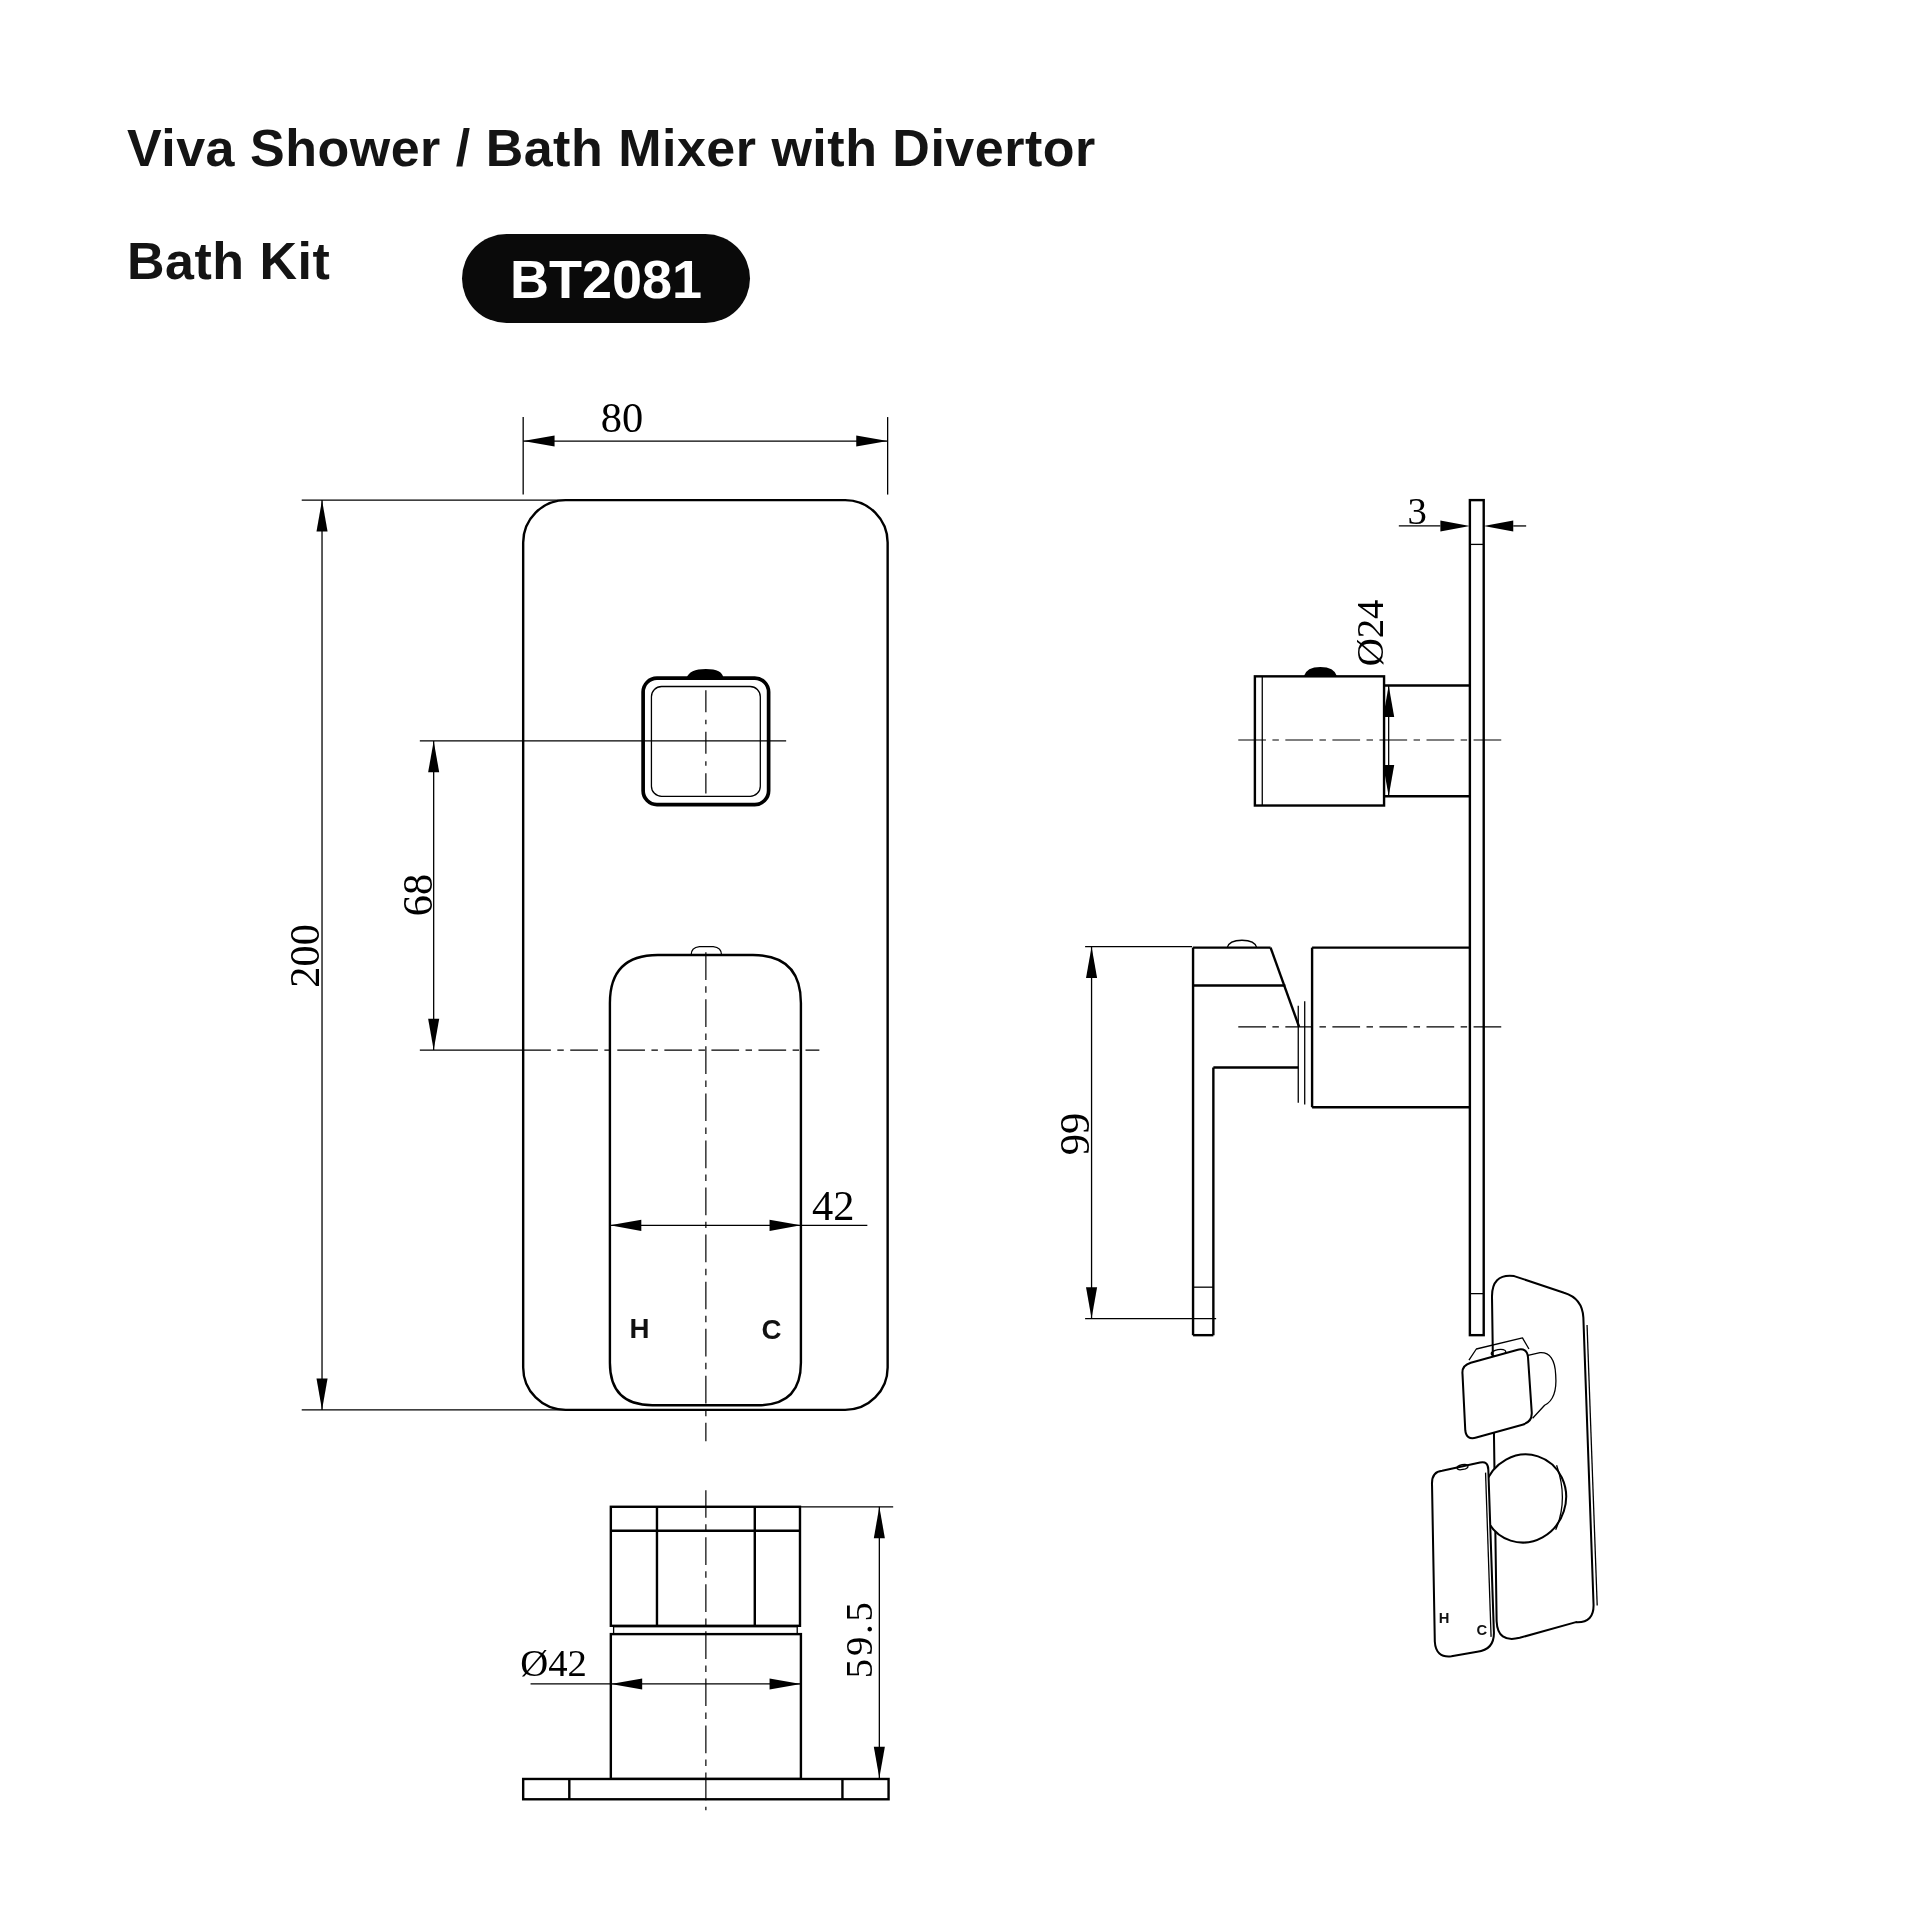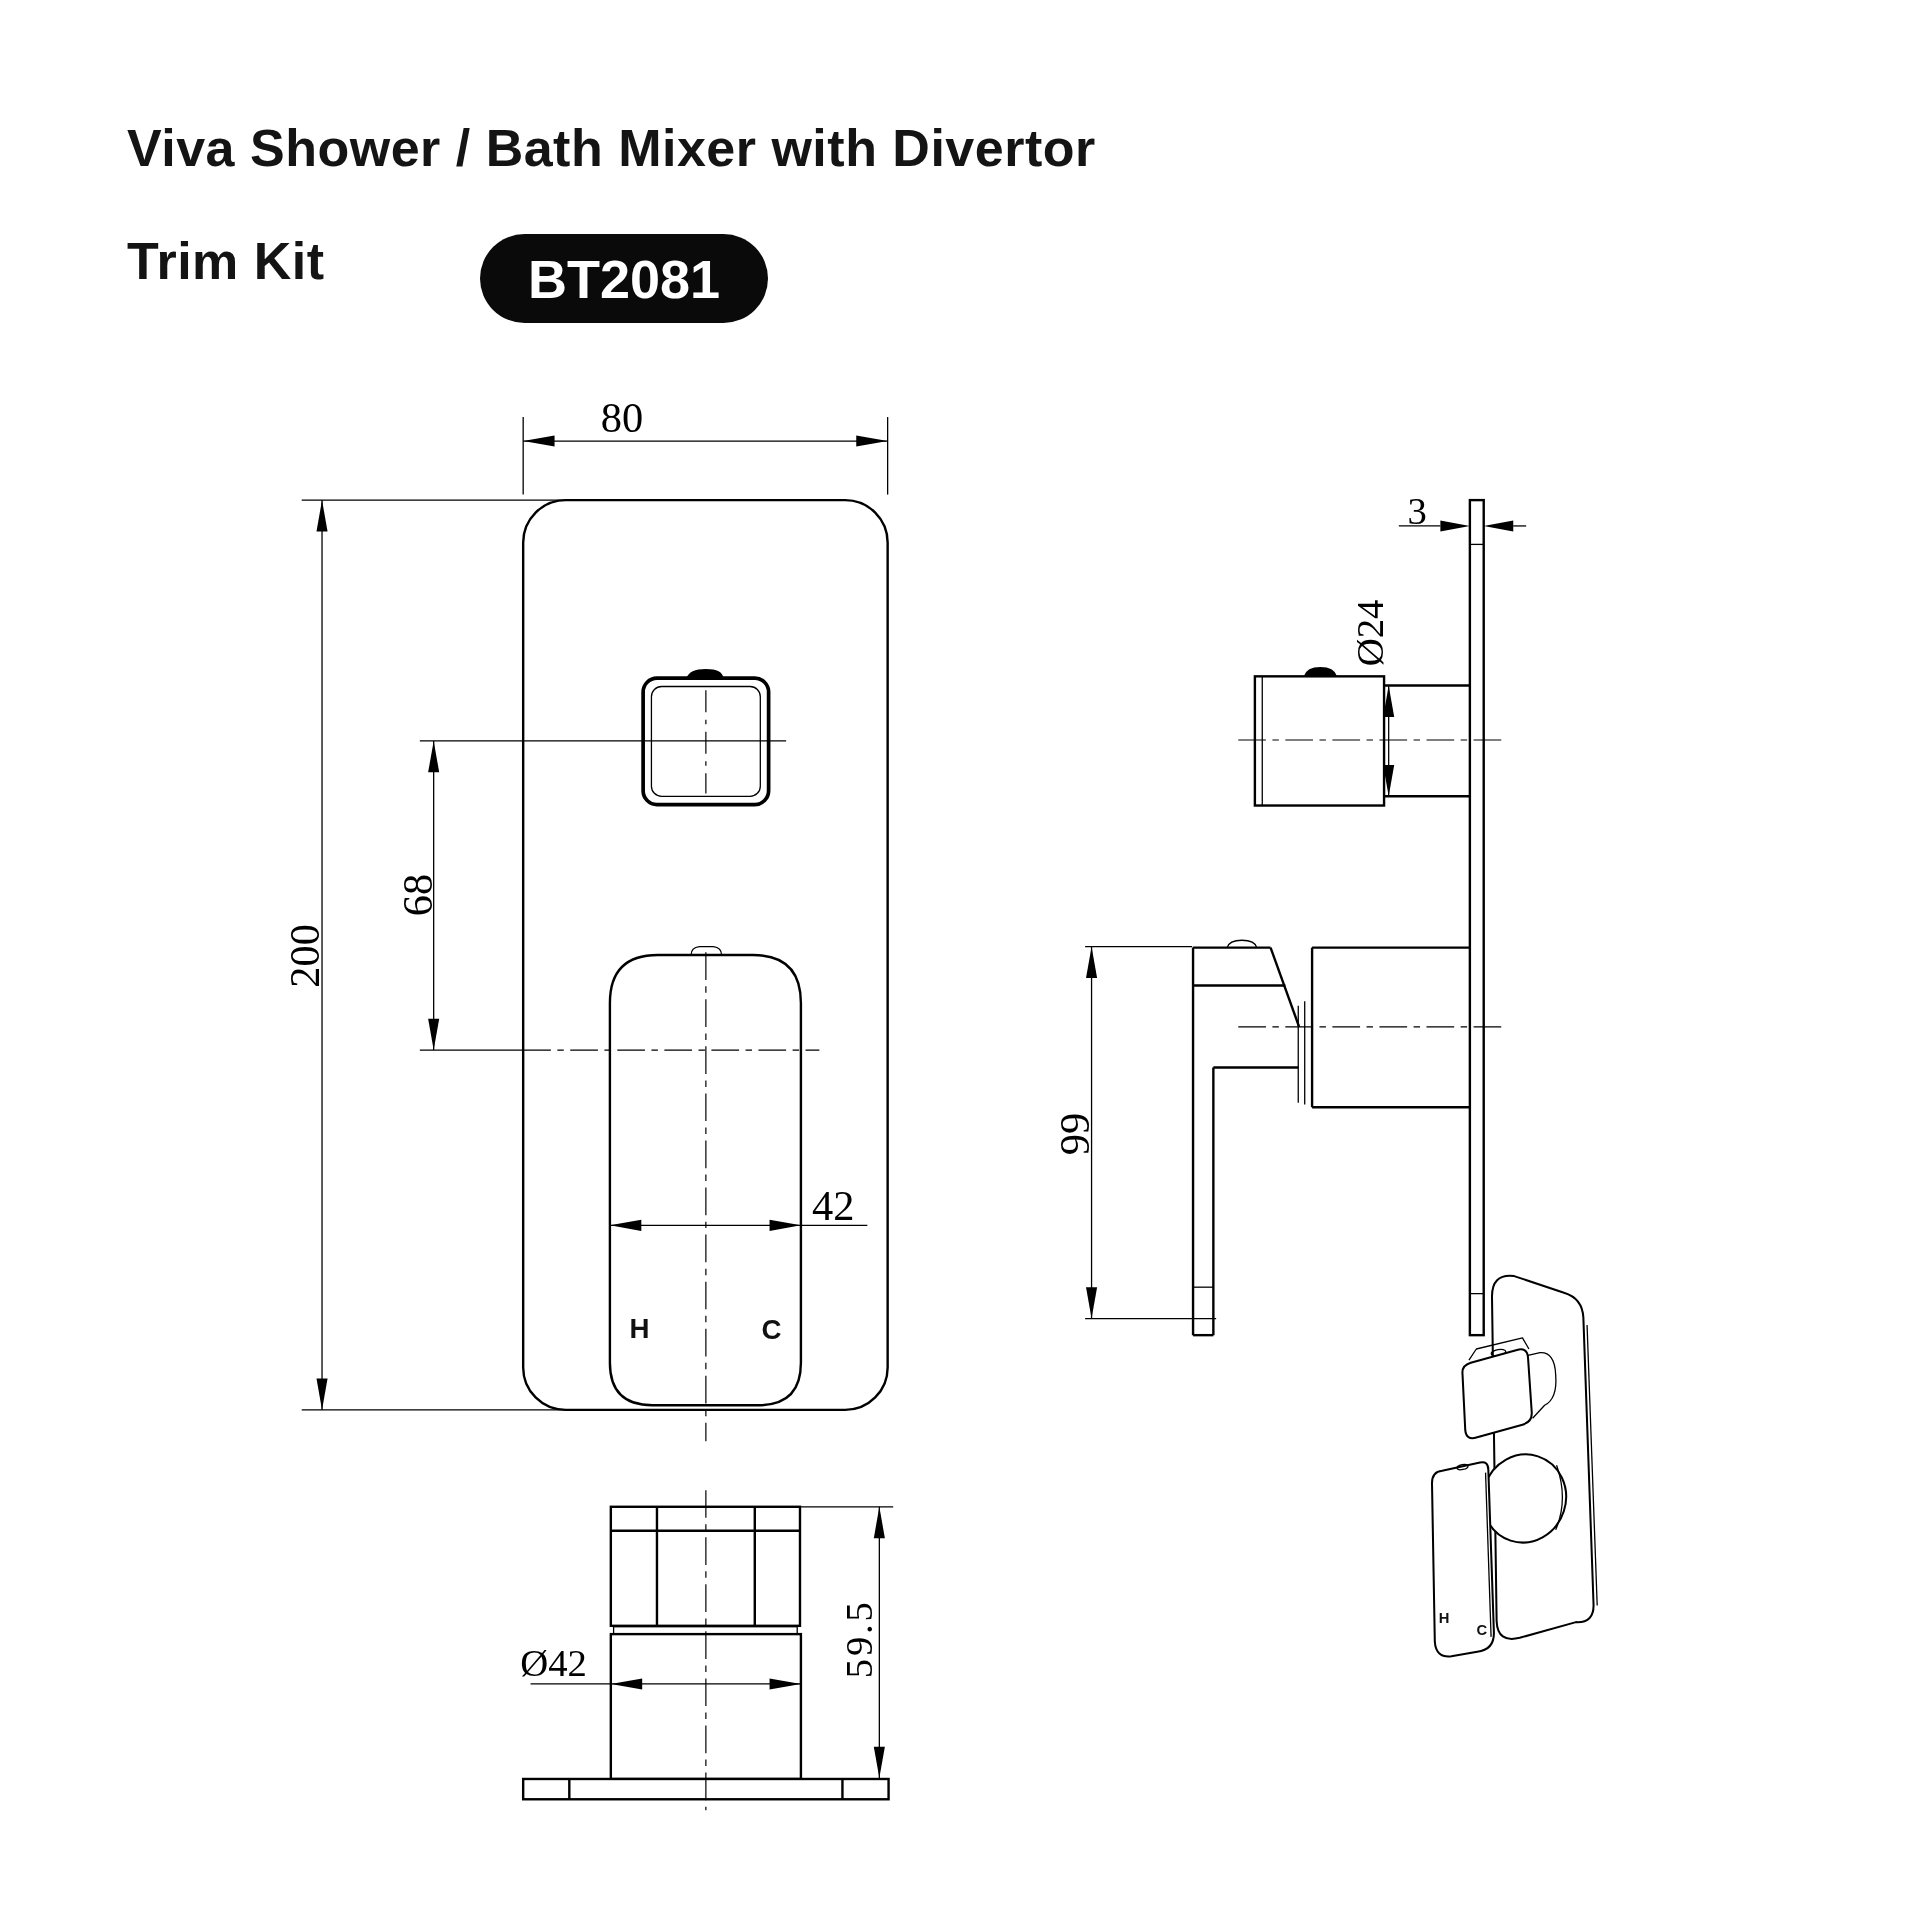--- a/index.html
+++ b/index.html
@@ -2,41 +2,41 @@
 <html style="font-size:14.8px"><head>
 <meta charset="utf-8">
 <style>
   html,body{margin:0;padding:0;background:#ffffff;}
   .canvas{position:relative;width:1922px;height:1922px;background:#ffffff;overflow:hidden;
           font-family:"Liberation Sans",sans-serif;}
   .title-line{position:absolute;left:127px;color:#141414;font-weight:600;font-size:52px;
               letter-spacing:0.5px;white-space:nowrap;}
   .t1{top:118px;}
   .t2{top:231px;}
-  .model-badge{position:absolute;left:480px;top:234px;height:89px;padding:0 48px;
+  .model-badge{position:absolute;left:462px;top:234px;height:89px;padding:0 48px;
                background:#0a0a0a;color:#ffffff;border-radius:52px;display:flex;
                align-items:center;justify-content:center;font-size:54px;font-weight:600;}
   svg{position:absolute;left:0;top:0;}
   .obj{fill:none;stroke:#000;stroke-width:2.6px;}
   .objw{fill:#fff;stroke:#000;stroke-width:2.6px;}
   .thin{fill:none;stroke:#000;stroke-width:1.4px;}
   .cl{fill:none;stroke:#000;stroke-width:1.3px;stroke-dasharray:30 7 7 7;}
   .arr{fill:#000;stroke:none;}
   .dimtxt{font-family:"Liberation Serif","DejaVu Serif",serif;font-size:46px;fill:#000;}
   .dimtxt-sm{font-family:"Liberation Serif","DejaVu Serif",serif;font-size:42px;fill:#000;}
   .hc{font-family:"Liberation Sans",sans-serif;font-size:30px;font-weight:bold;fill:#111;}
   .hc-sm{font-family:"Liberation Sans",sans-serif;font-size:16px;font-weight:bold;fill:#111;}
 </style>
 </head>
 <body>
 
 <div class="canvas">
 
   <div class="title-line t1">Viva Shower / Bath Mixer with Divertor</div>
-  <div class="title-line t2">Trim Kit</div>
+  <div class="title-line t2">Bath Kit</div>
   <div class="model-badge">BT2081</div>
 
   <svg width="1922" height="1922" viewBox="0 0 2083 2083">
 
     <g>
 
       <rect class="objw" x="567" y="542" width="395" height="986" rx="46"></rect>
 
       <path class="arr" d="M744,735 Q747,725 765,725 Q783,725 784,735 Z"></path>
       <rect class="objw" x="697" y="735" width="136" height="137" rx="15" style="stroke-width:4px"></rect>

